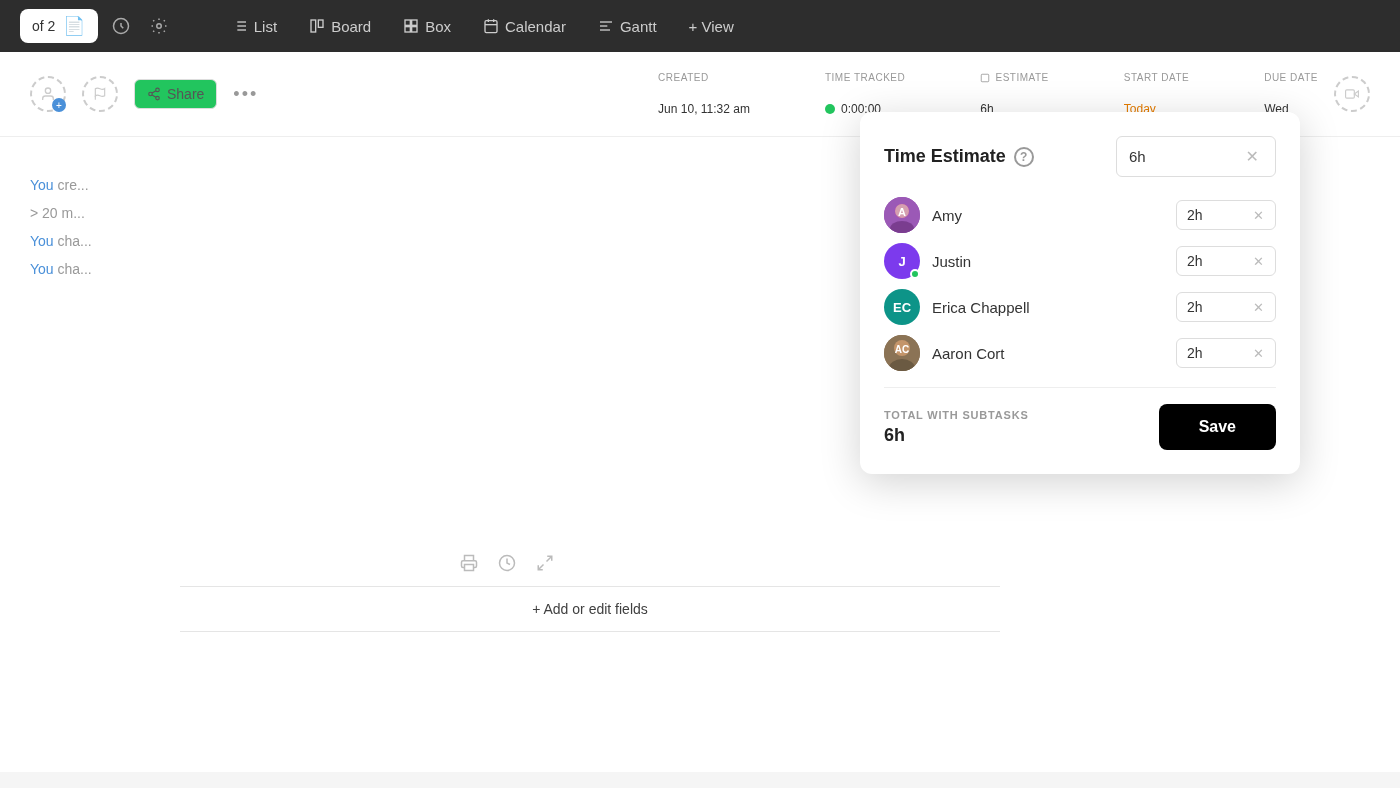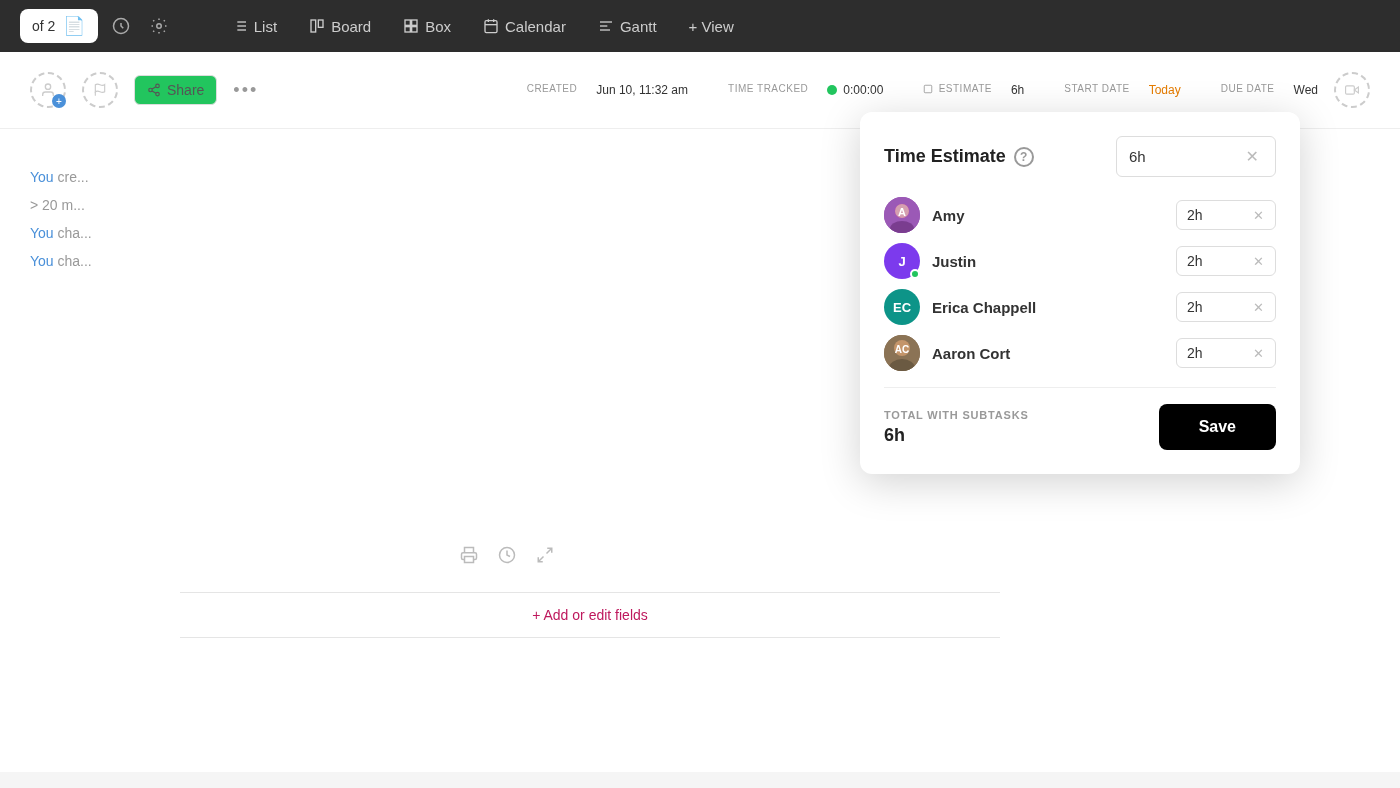--- a/index.html
+++ b/index.html
@@ -104,21 +104,21 @@
       font-size: 18px;
       cursor: pointer;
       letter-spacing: 2px;
     }
     .toolbar-spacer { flex: 1; }
     .toolbar-meta {
       display: flex;
       gap: 40px;
       align-items: center;
     }
-    .meta-group { display: flex; flex-direction: row; gap: 19px; }
+    .meta-group { display: flex; flex-direction: column; gap: 19px; margin-left: 35px; }
     .meta-label { font-size: 10px; color: #999; letter-spacing: 0.5px; text-transform: uppercase; }
     .meta-value { font-size: 12px; color: #333; display: flex; align-items: center; gap: 6px; }
     .meta-value.today { color: #e57c00; }
     .timer-dot {
       width: 10px; height: 10px;
       background: #22c55e;
       border-radius: 50%;
     }
     .cam-btn {
       width: 36px; height: 36px;
@@ -238,21 +238,20 @@
       bottom: 0; right: 0;
       width: 10px; height: 10px;
       background: #22c55e;
       border-radius: 50%;
       border: 2px solid white;
     }
     .assignee-name {
       flex: 1;
       font-size: 15px;
       color: #333;
-      font-weight: bold;
     }
     .assignee-input-wrap {
       display: flex;
       border: 1.5px solid #ddd;
       border-radius: 6px;
       padding: 6px 10px;
       gap: 6px;
       width: 100px;
     }
     .assignee-input {
@@ -479,21 +478,21 @@
               <polyline points="12 6 12 12 16 14"></polyline>
             </svg>
         </span>
         <span style="cursor:pointer;">
           <svg width="18" height="18" viewBox="0 0 24 24" fill="none" stroke="#bbb" stroke-width="2">
               <path d="M15 3h6v6M9 21H3v-6M21 3l-7 7M3 21l7-7"></path>
             </svg>
         </span>
       </div>
 
-      <div style="position:absolute; bottom:131px; left:180px; right:400px; border-top:1px solid #e5e5e5; border-bottom:1px solid #e5e5e5; padding:14px; text-align:center; color:#be185d; font-size:14px; cursor:pointer;">
+      <div style="position:absolute; bottom:145px; left:180px; right:400px; border-top:1px solid #e5e5e5; border-bottom:1px solid #e5e5e5; padding:14px; text-align:center; color:#404040; font-size:14px; cursor:pointer;">
         <span>+ Add or edit fields</span>
       </div>
 
     </div>
   </div>
 
   <div class="time-estimate-popup">
 
     <div class="popup-header">
       <div class="popup-title">

